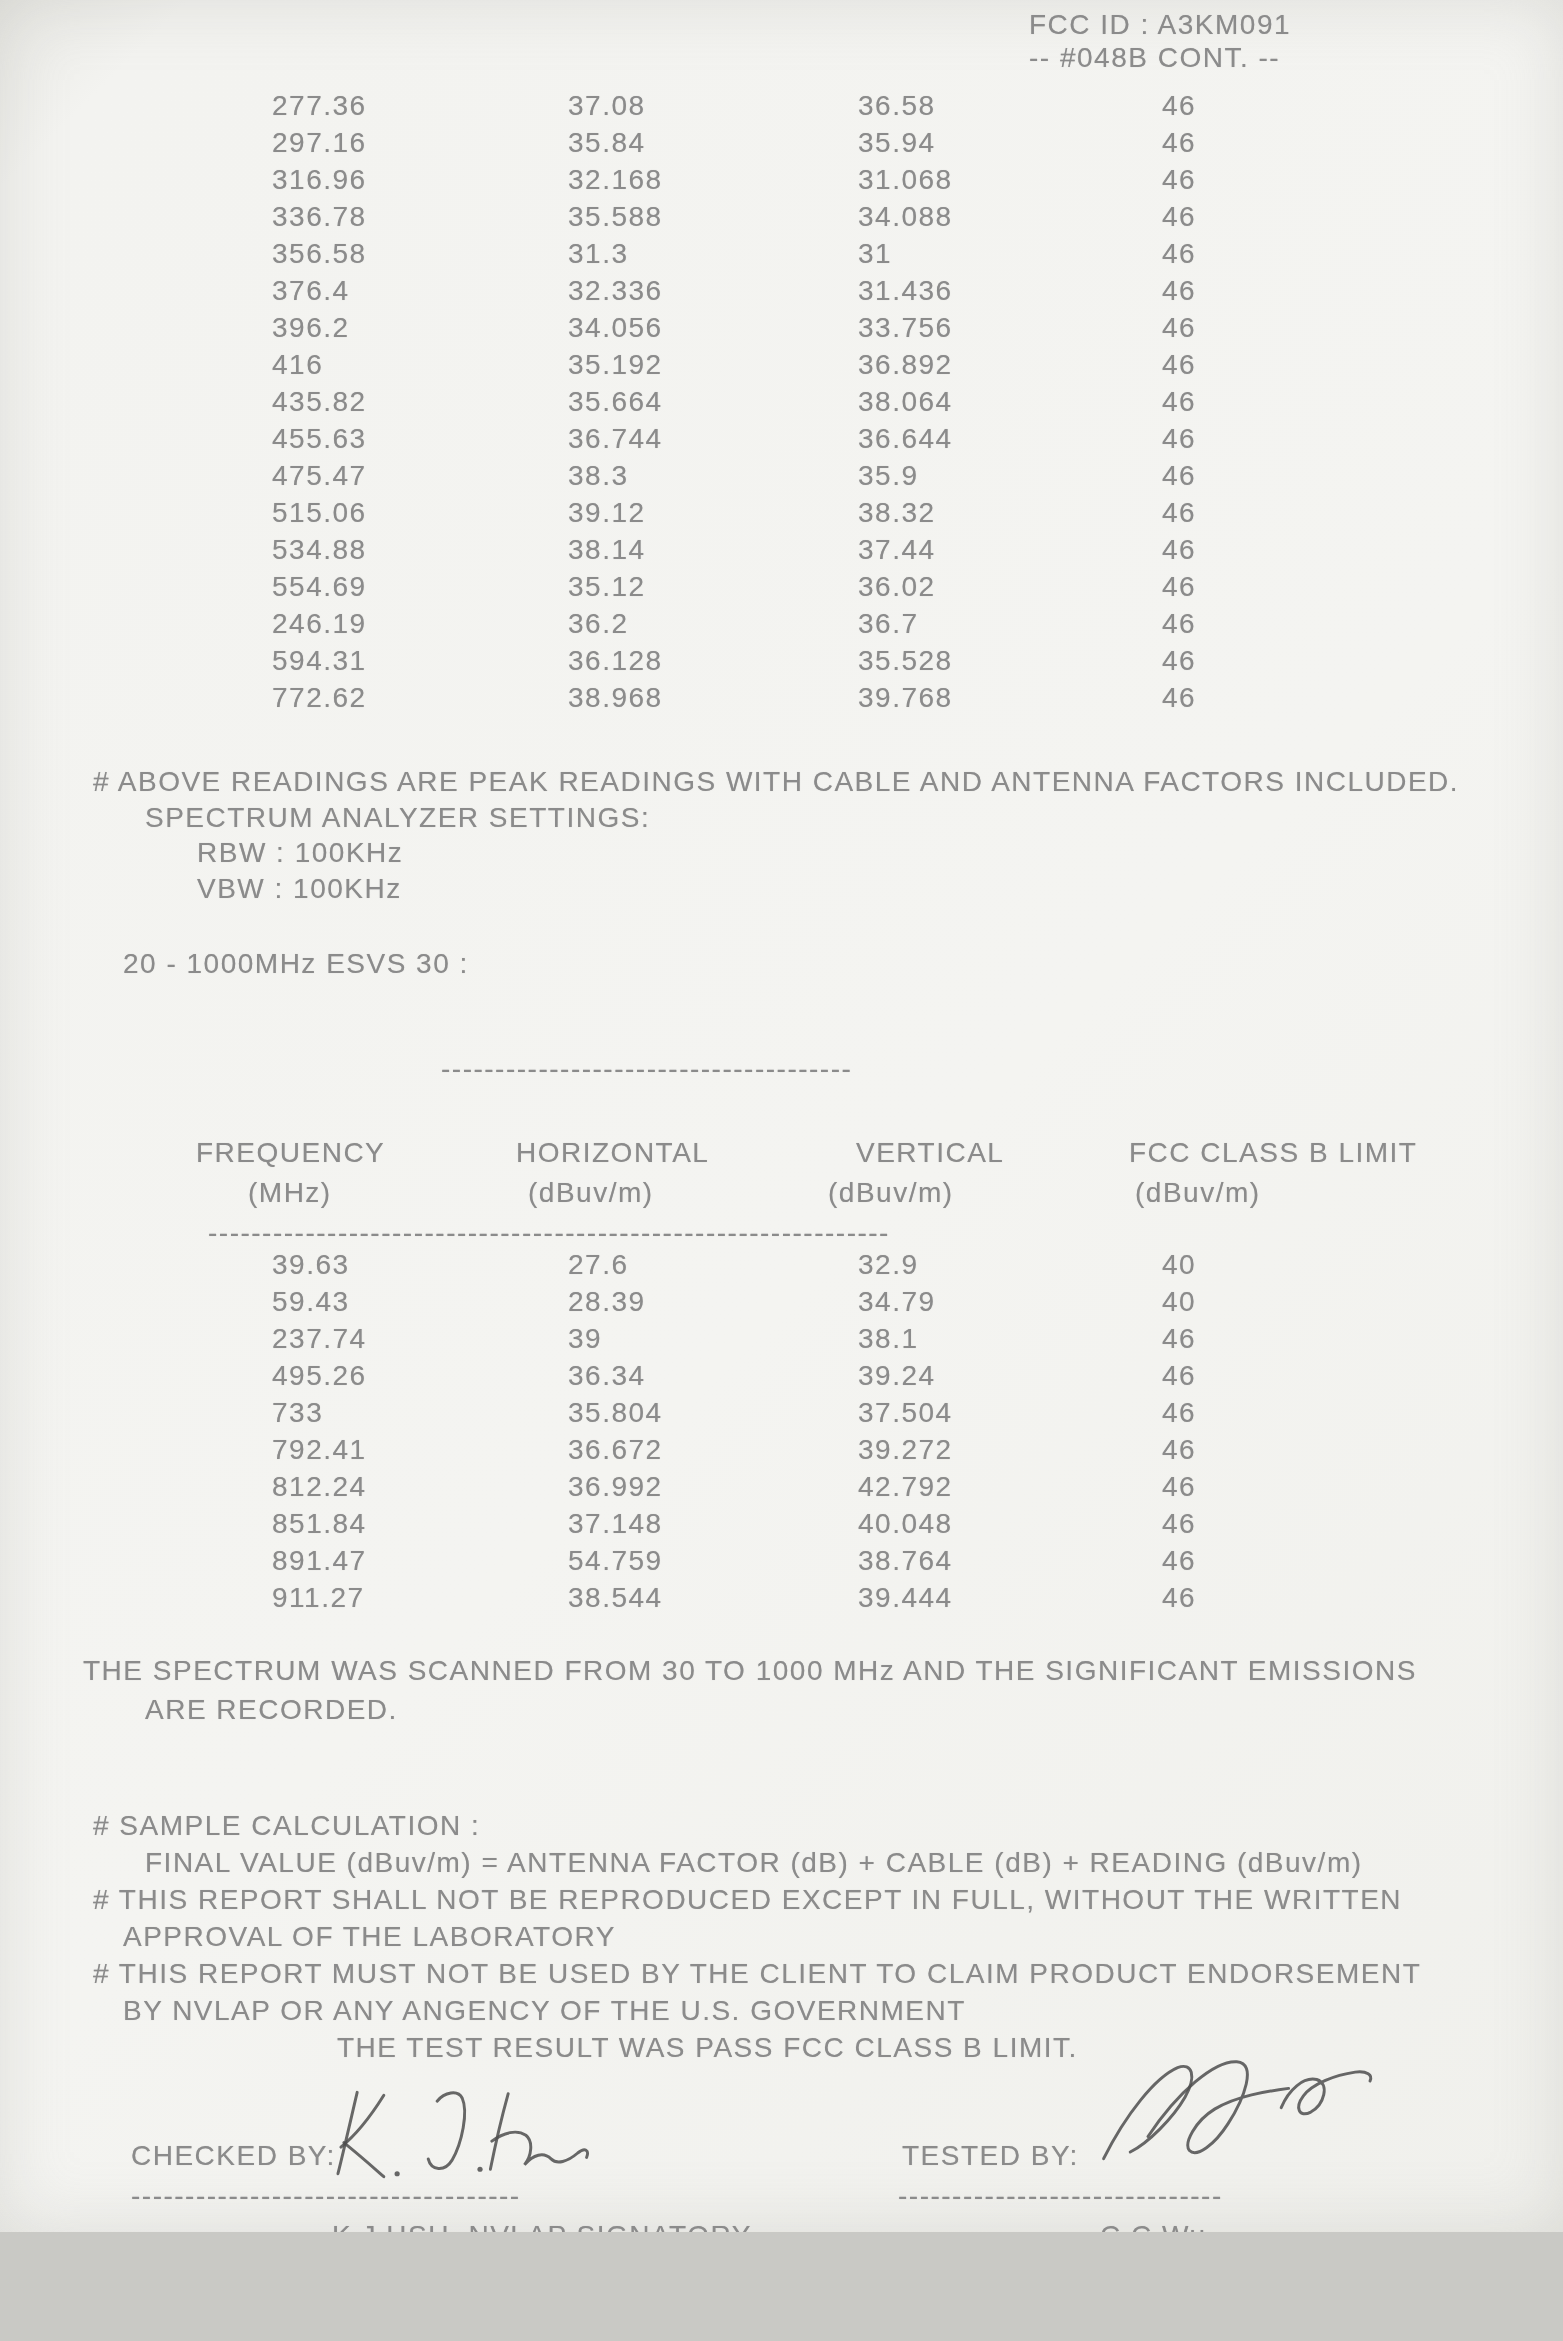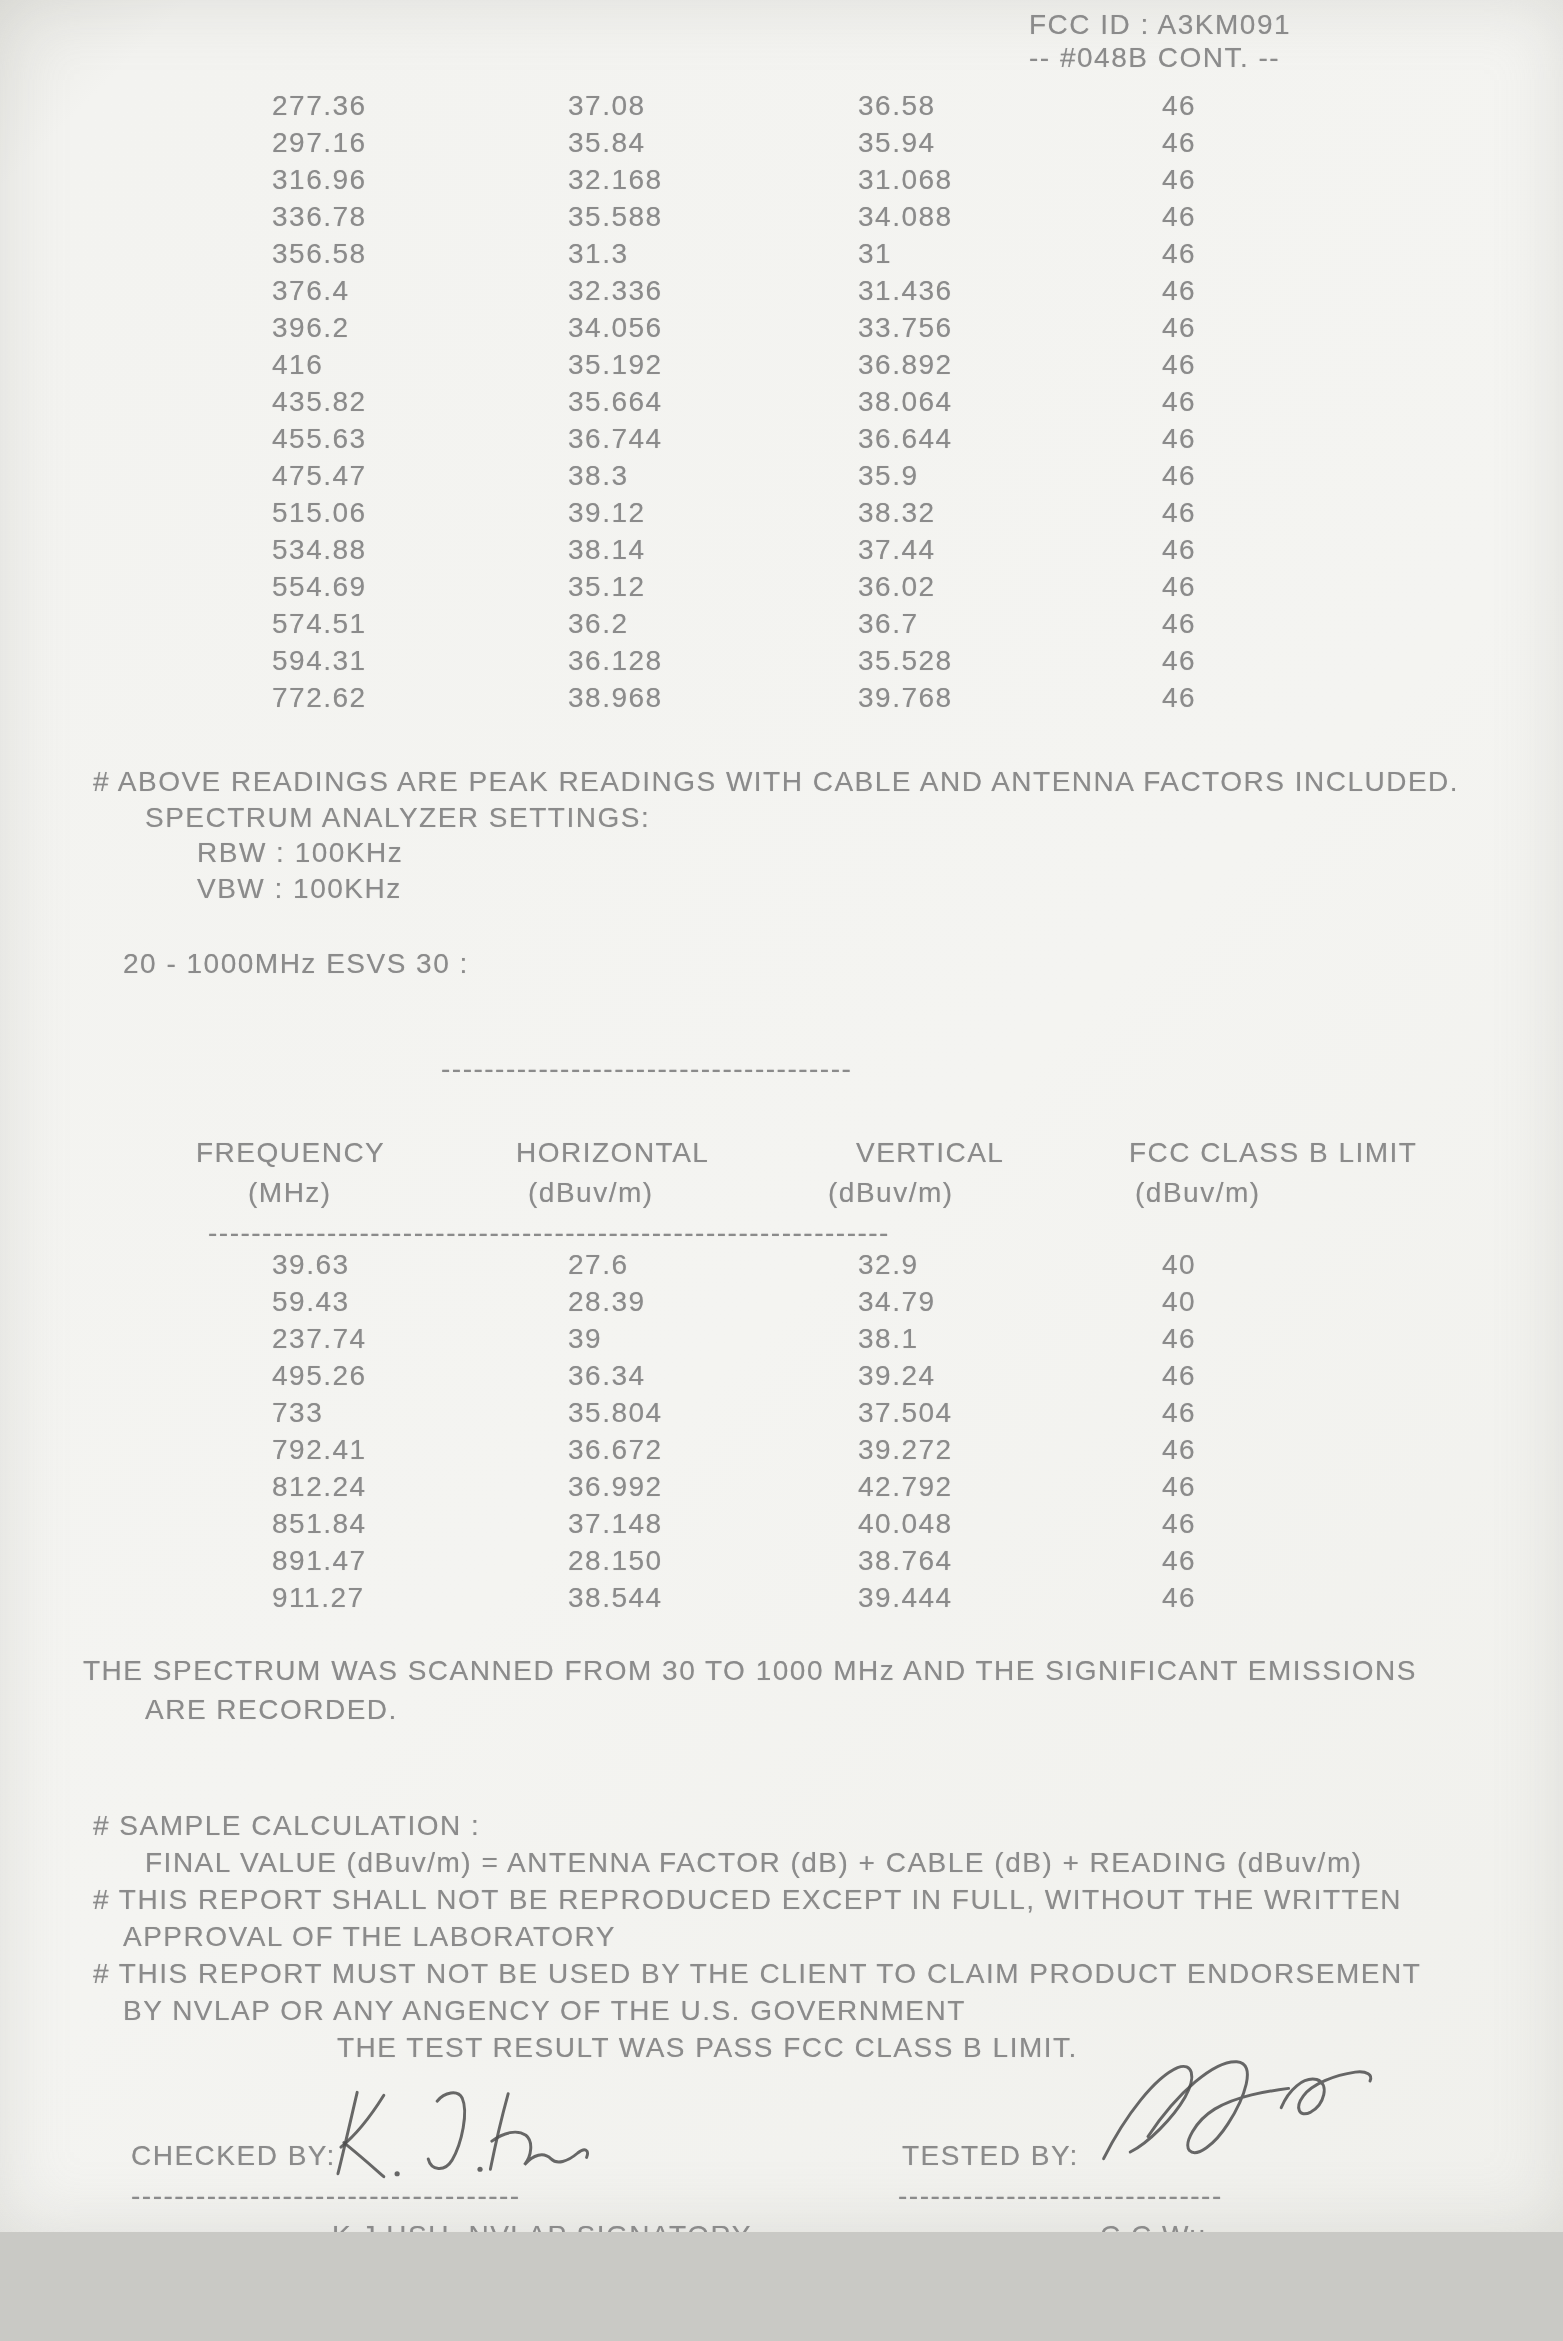--- a/index.html
+++ b/index.html
@@ -114,21 +114,21 @@
         <div class="tcell">37.44</div>
         <div class="tcell">46</div>
       </div>
       <div class="trow">
         <div class="tcell">554.69</div>
         <div class="tcell">35.12</div>
         <div class="tcell">36.02</div>
         <div class="tcell">46</div>
       </div>
       <div class="trow">
-        <div class="tcell">574.51</div>
+        <div class="tcell">246.19</div>
         <div class="tcell">36.2</div>
         <div class="tcell">36.7</div>
         <div class="tcell">46</div>
       </div>
       <div class="trow">
         <div class="tcell">594.31</div>
         <div class="tcell">36.128</div>
         <div class="tcell">35.528</div>
         <div class="tcell">46</div>
       </div>
@@ -206,21 +206,21 @@
         <div class="tcell">46</div>
       </div>
       <div class="trow">
         <div class="tcell">851.84</div>
         <div class="tcell">37.148</div>
         <div class="tcell">40.048</div>
         <div class="tcell">46</div>
       </div>
       <div class="trow">
         <div class="tcell">891.47</div>
-        <div class="tcell">28.150</div>
+        <div class="tcell">54.759</div>
         <div class="tcell">38.764</div>
         <div class="tcell">46</div>
       </div>
       <div class="trow">
         <div class="tcell">911.27</div>
         <div class="tcell">38.544</div>
         <div class="tcell">39.444</div>
         <div class="tcell">46</div>
       </div>
     </div>

